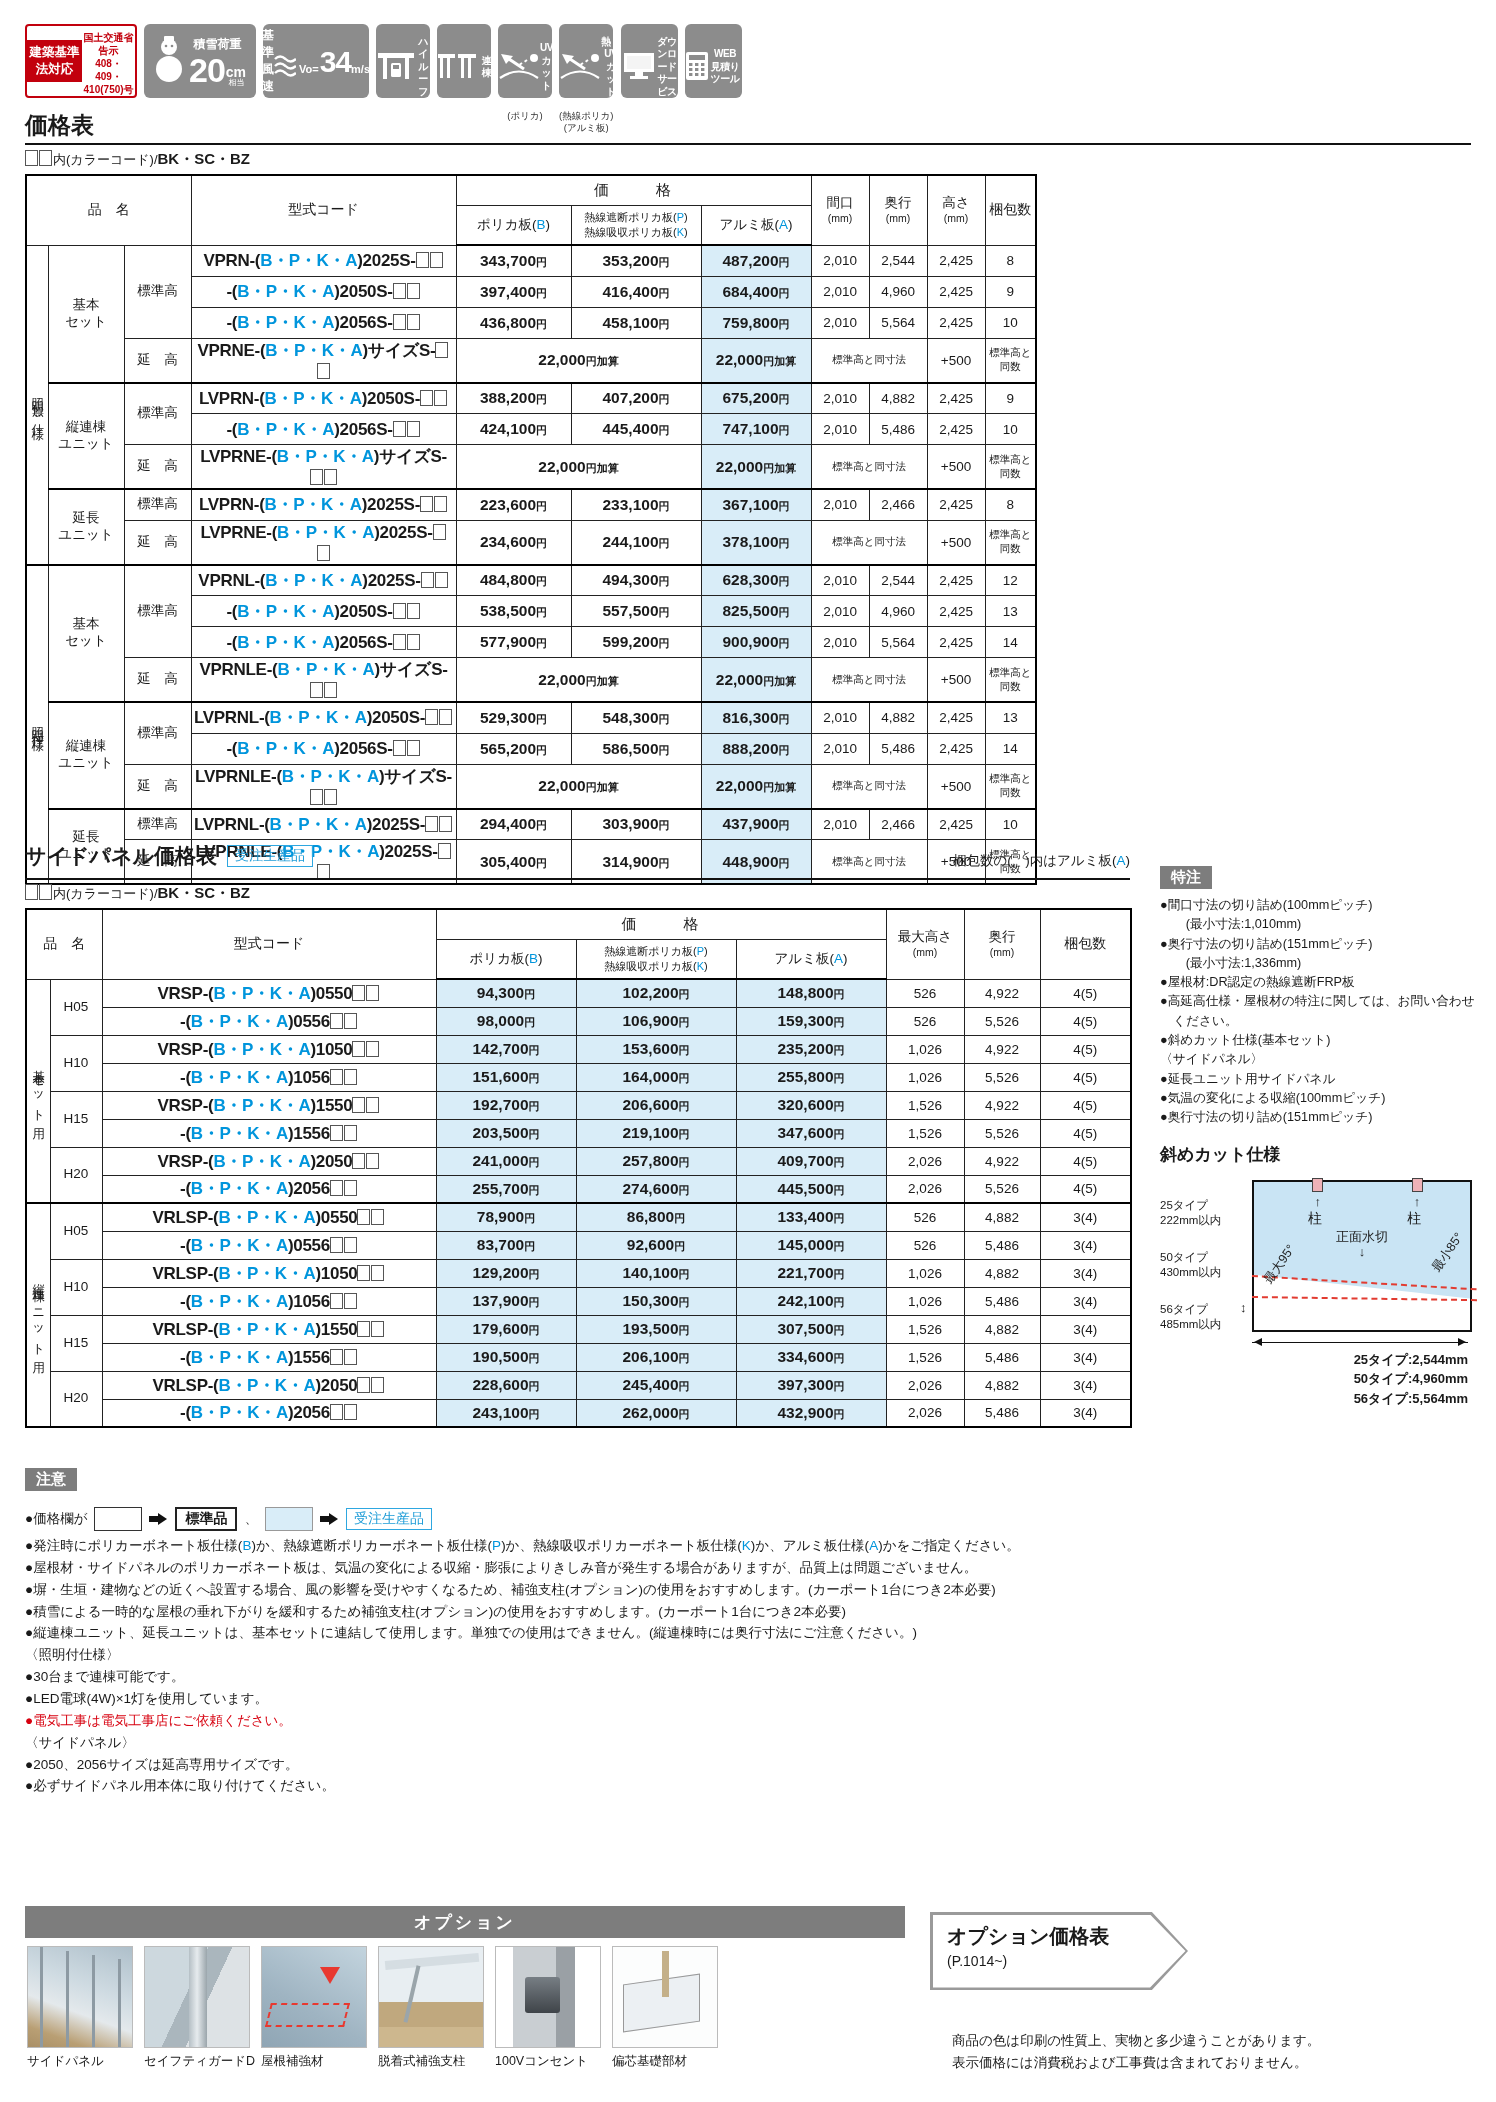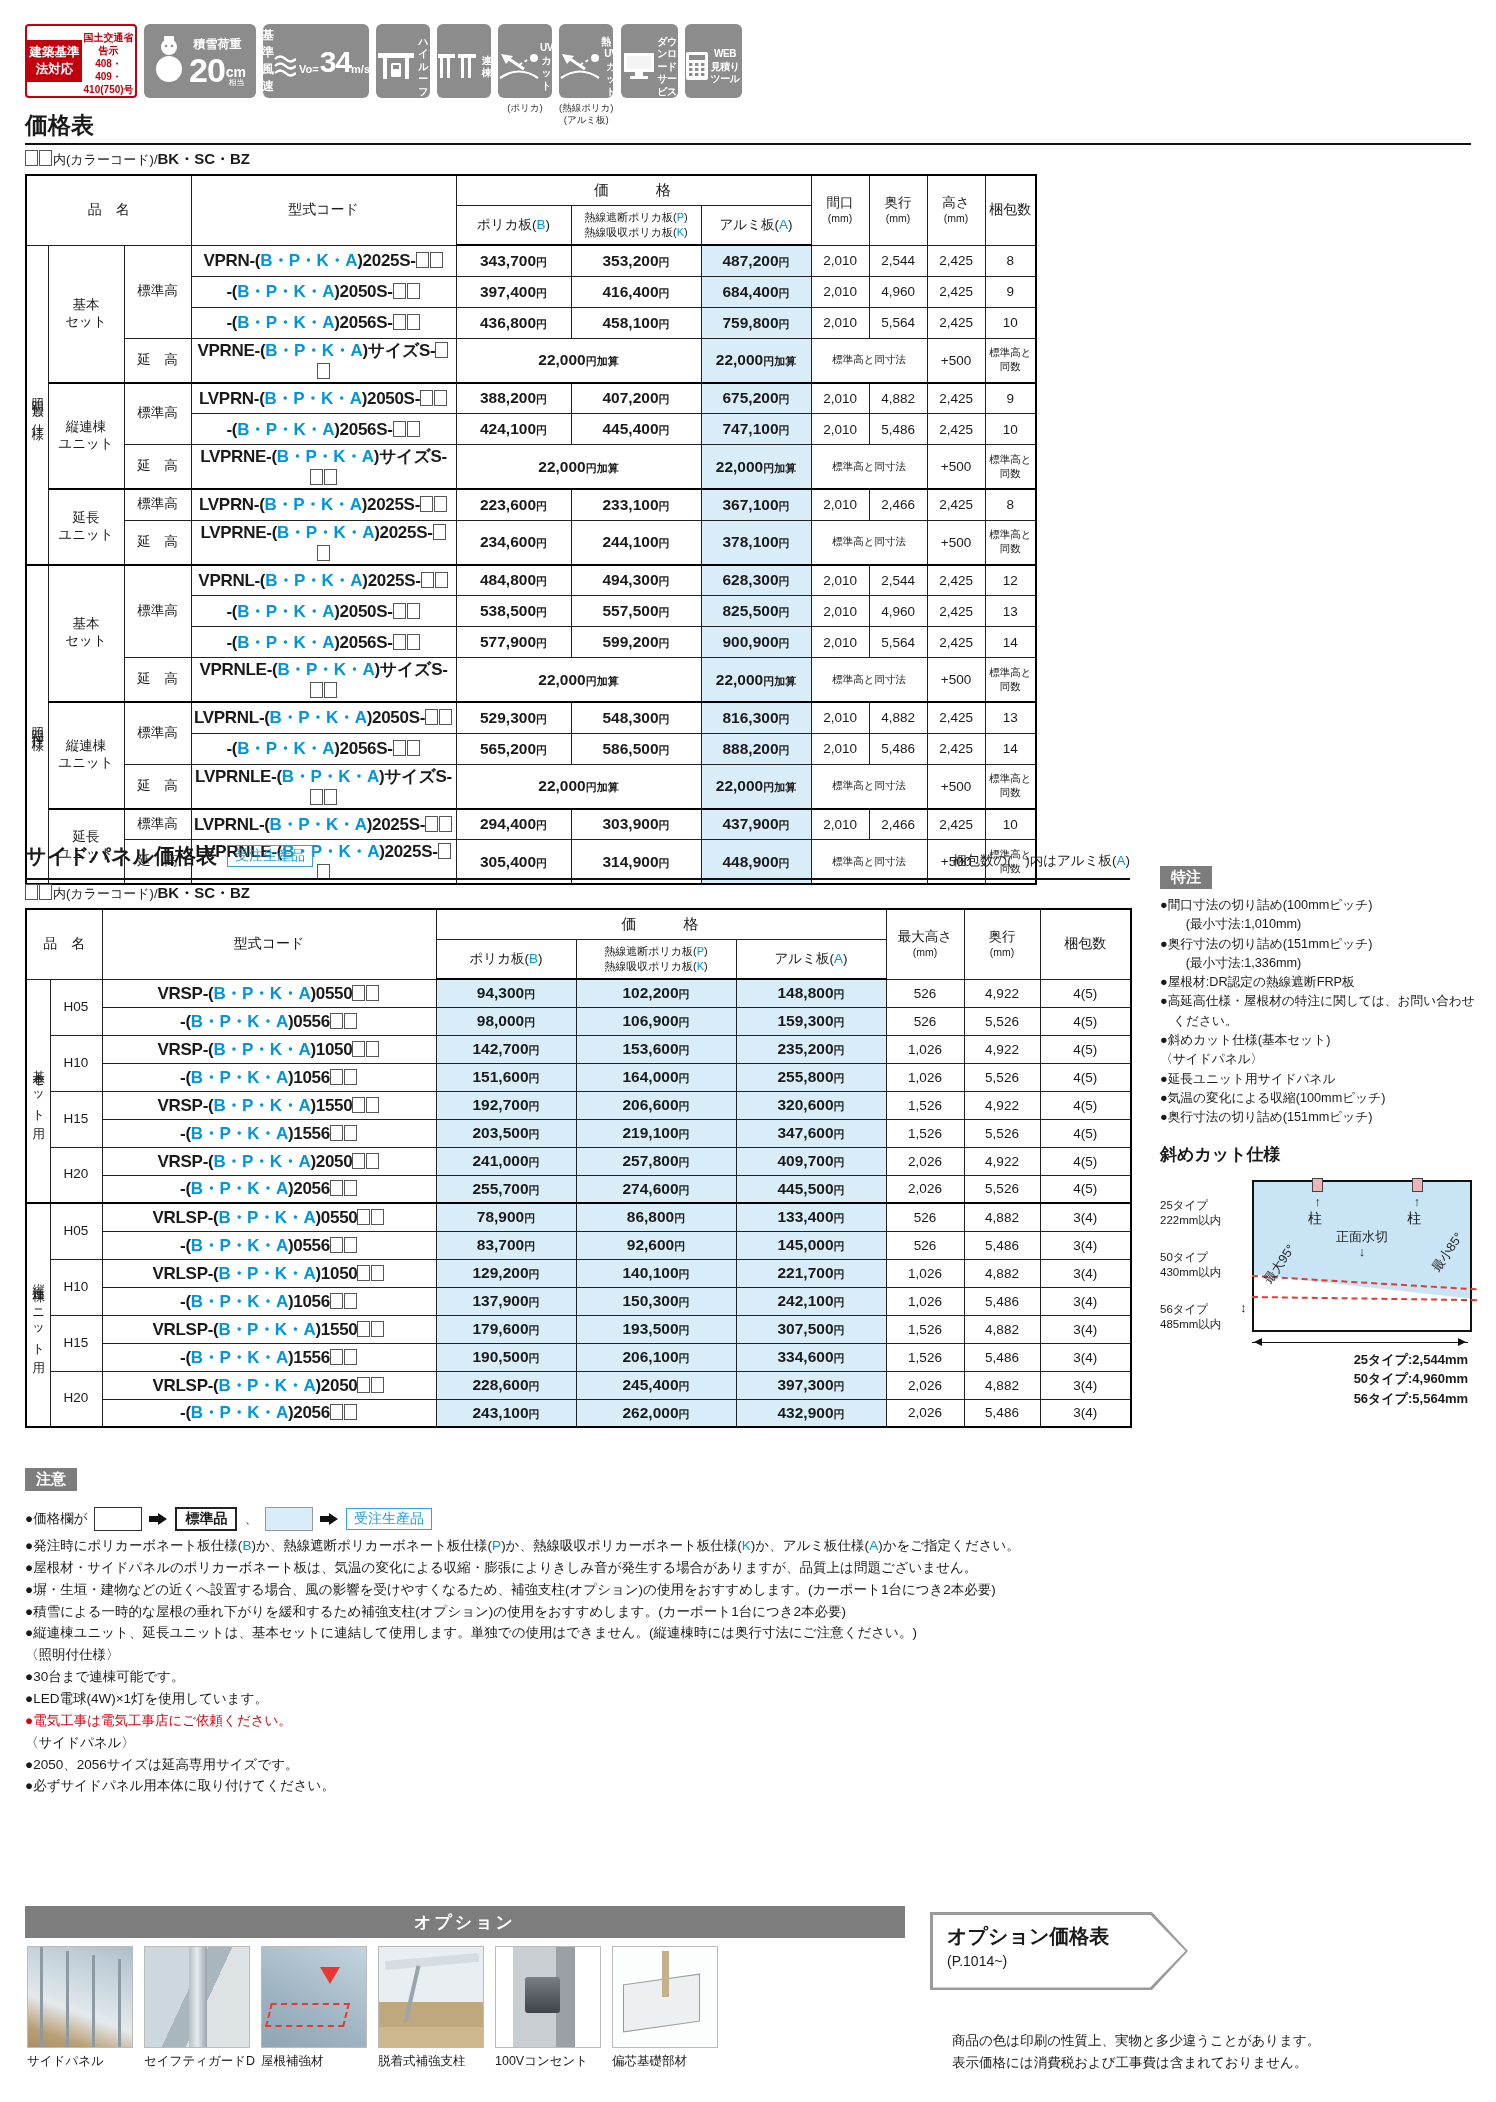--- a/index.html
+++ b/index.html
@@ -22,21 +22,21 @@
   .bunit{font-size:14px;font-weight:bold;margin-left:1px}
   .bsub{font-size:8px;margin-left:2px}
   .badge.wind{width:106px}
   .windrow{display:flex;align-items:flex-end;line-height:1;margin-top:2px}
   .wpre{font-size:11px;font-weight:bold;margin:0 1px 2px 3px}
   .wval{font-size:30px;font-weight:bold;letter-spacing:-1px}
   .wunit{font-size:11px;font-weight:bold;margin-bottom:2px}
   .badge.sm{width:54px;justify-content:flex-start;padding-top:10px}
   .badge.sm .ic{height:32px;display:flex;align-items:center;justify-content:center}
   .slabel{font-size:10px;font-weight:bold;line-height:1.25;letter-spacing:-0.5px;margin-top:2px}
-  .cap{font-size:9.5px;color:#333;text-align:center;line-height:1.25;margin-top:4px}
+  .cap{font-size:9.5px;color:#333;text-align:center;line-height:1.25;margin-top:12px}
 
   
   .sec-title{position:absolute;font-size:23px;font-weight:bold}
   .rule{position:absolute;border-top:2.5px solid #111}
   .colornote{position:absolute;font-size:13px}
   .colornote b{font-size:15px}
   .cb{display:inline-block;width:11px;height:14px;border:1.5px solid #555;background:#fff;
       vertical-align:-2px;margin-right:1px}
   .t2head{position:absolute;display:flex;align-items:center;gap:10px}
   .t2head .tt{font-size:21px;font-weight:bold}

